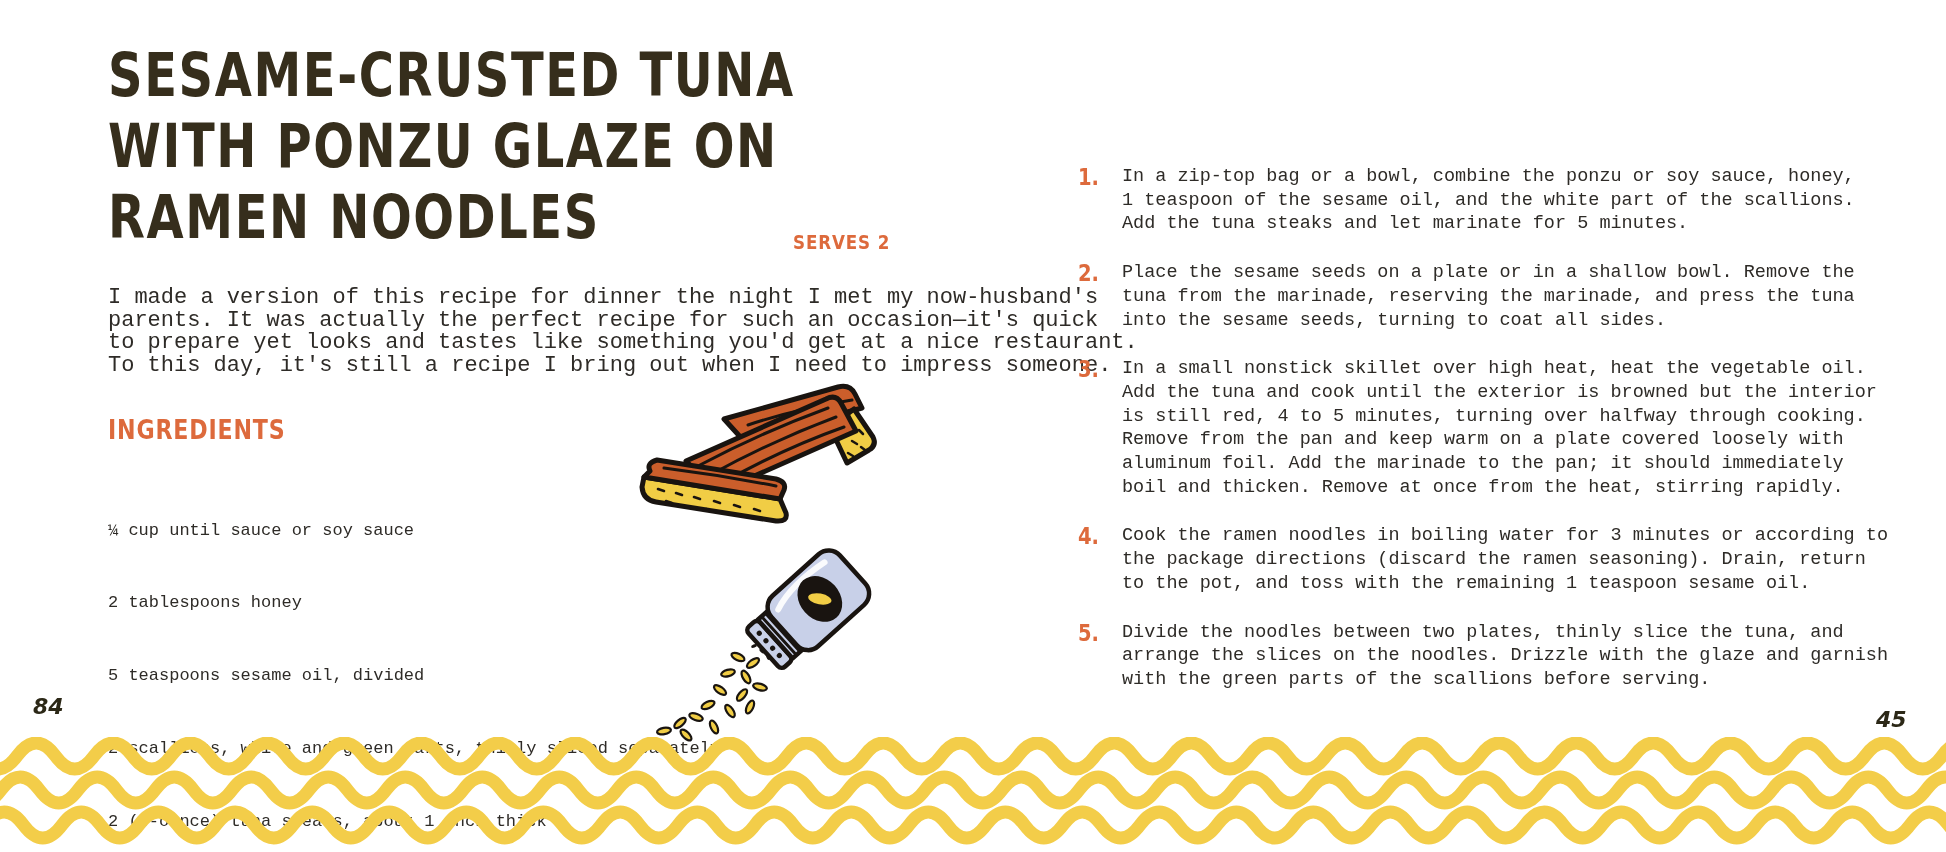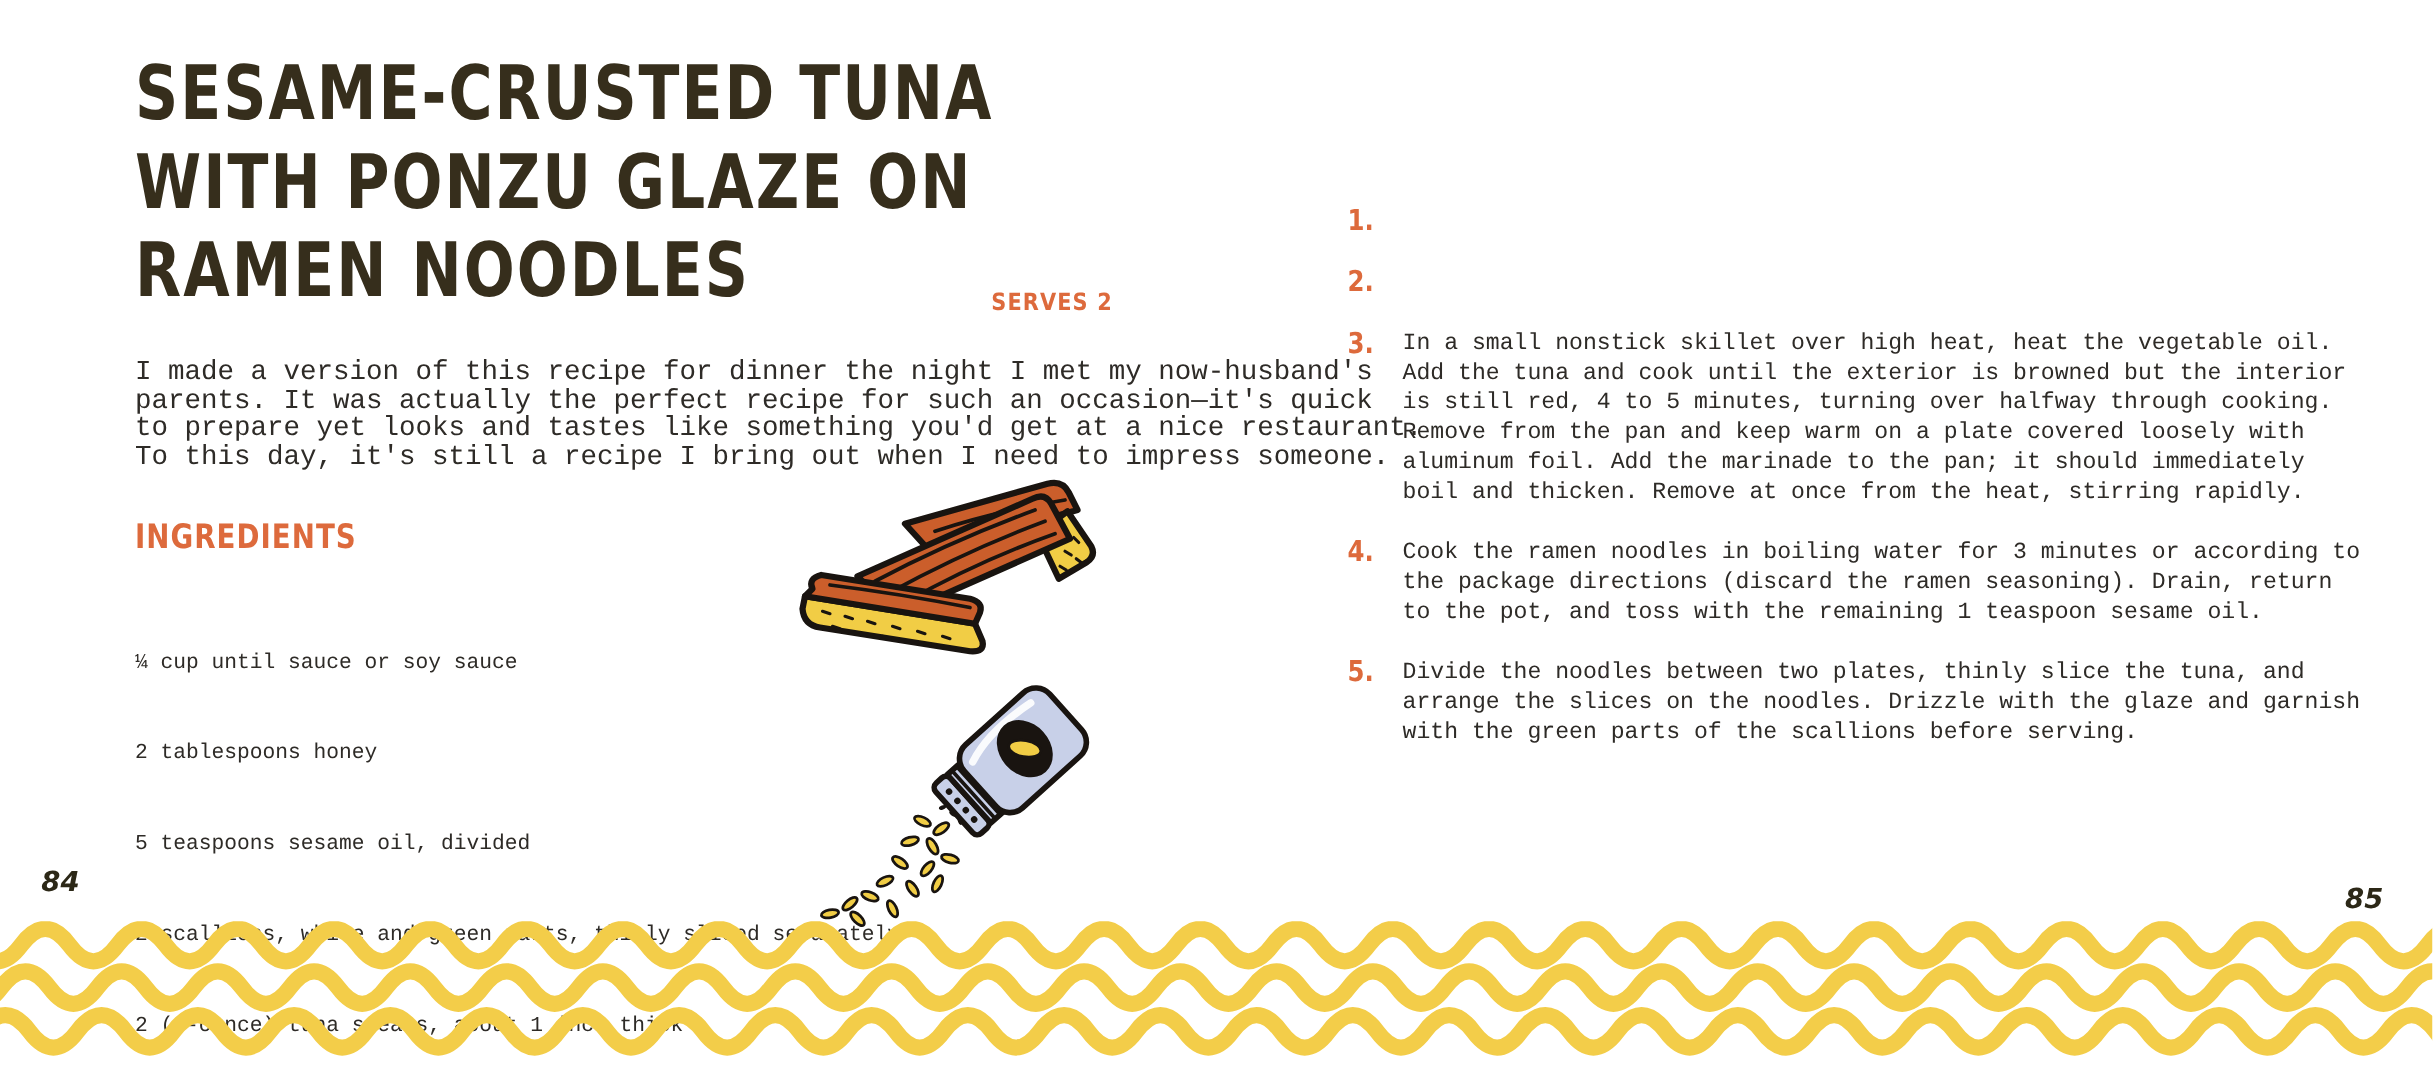--- a/index.html
+++ b/index.html
@@ -163,23 +163,29 @@
       </g>
     </svg>
 
     <div class="pagenum pn-left">84</div>
   </div>
 
   <div>
     <ol class="steps">
       <li class="step">
         <span class="step-num">1.</span>
+        <span class="step-text">In a zip-top bag or a bowl, combine the ponzu or soy sauce, honey,
+1 teaspoon of the sesame oil, and the white part of the scallions.
+Add the tuna steaks and let marinate for 5 minutes.</span>
       </li>
       <li class="step">
         <span class="step-num">2.</span>
+        <span class="step-text">Place the sesame seeds on a plate or in a shallow bowl. Remove the
+tuna from the marinade, reserving the marinade, and press the tuna
+into the sesame seeds, turning to coat all sides.</span>
       </li>
       <li class="step">
         <span class="step-num">3.</span>
         <span class="step-text">In a small nonstick skillet over high heat, heat the vegetable oil.
 Add the tuna and cook until the exterior is browned but the interior
 is still red, 4 to 5 minutes, turning over halfway through cooking.
 Remove from the pan and keep warm on a plate covered loosely with
 aluminum foil. Add the marinade to the pan; it should immediately
 boil and thicken. Remove at once from the heat, stirring rapidly.</span>
       </li>
@@ -190,21 +196,21 @@
 to the pot, and toss with the remaining 1 teaspoon sesame oil.</span>
       </li>
       <li class="step">
         <span class="step-num">5.</span>
         <span class="step-text">Divide the noodles between two plates, thinly slice the tuna, and
 arrange the slices on the noodles. Drizzle with the glaze and garnish
 with the green parts of the scallions before serving.</span>
       </li>
     </ol>
 
-    <div class="pagenum pn-right">85</div>
+    <div class="pagenum pn-right">45</div>
   </div>
 
   <svg class="waves" width="1946" height="115" viewBox="0 0 1946 115">
       <path d="M -60 19 Q -40.75 -7 -21.5 19 T 17 19 T 55.5 19 T 94 19 T 132.5 19 T 171 19 T 209.5 19 T 248 19 T 286.5 19 T 325 19 T 363.5 19 T 402 19 T 440.5 19 T 479 19 T 517.5 19 T 556 19 T 594.5 19 T 633 19 T 671.5 19 T 710 19 T 748.5 19 T 787 19 T 825.5 19 T 864 19 T 902.5 19 T 941 19 T 979.5 19 T 1018 19 T 1056.5 19 T 1095 19 T 1133.5 19 T 1172 19 T 1210.5 19 T 1249 19 T 1287.5 19 T 1326 19 T 1364.5 19 T 1403 19 T 1441.5 19 T 1480 19 T 1518.5 19 T 1557 19 T 1595.5 19 T 1634 19 T 1672.5 19 T 1711 19 T 1749.5 19 T 1788 19 T 1826.5 19 T 1865 19 T 1903.5 19 T 1942 19 T 1980.5 19 T 2019 19 T 2057.5 19" fill="none" stroke="#F3CD49" stroke-width="13" stroke-linecap="round"></path>
       <path d="M -76 53 Q -56.75 27 -37.5 53 T 1 53 T 39.5 53 T 78 53 T 116.5 53 T 155 53 T 193.5 53 T 232 53 T 270.5 53 T 309 53 T 347.5 53 T 386 53 T 424.5 53 T 463 53 T 501.5 53 T 540 53 T 578.5 53 T 617 53 T 655.5 53 T 694 53 T 732.5 53 T 771 53 T 809.5 53 T 848 53 T 886.5 53 T 925 53 T 963.5 53 T 1002 53 T 1040.5 53 T 1079 53 T 1117.5 53 T 1156 53 T 1194.5 53 T 1233 53 T 1271.5 53 T 1310 53 T 1348.5 53 T 1387 53 T 1425.5 53 T 1464 53 T 1502.5 53 T 1541 53 T 1579.5 53 T 1618 53 T 1656.5 53 T 1695 53 T 1733.5 53 T 1772 53 T 1810.5 53 T 1849 53 T 1887.5 53 T 1926 53 T 1964.5 53 T 2003 53 T 2041.5 53" fill="none" stroke="#F3CD49" stroke-width="13" stroke-linecap="round"></path>
       <path d="M -92 88 Q -72.75 62 -53.5 88 T -15 88 T 23.5 88 T 62 88 T 100.5 88 T 139 88 T 177.5 88 T 216 88 T 254.5 88 T 293 88 T 331.5 88 T 370 88 T 408.5 88 T 447 88 T 485.5 88 T 524 88 T 562.5 88 T 601 88 T 639.5 88 T 678 88 T 716.5 88 T 755 88 T 793.5 88 T 832 88 T 870.5 88 T 909 88 T 947.5 88 T 986 88 T 1024.5 88 T 1063 88 T 1101.5 88 T 1140 88 T 1178.5 88 T 1217 88 T 1255.5 88 T 1294 88 T 1332.5 88 T 1371 88 T 1409.5 88 T 1448 88 T 1486.5 88 T 1525 88 T 1563.5 88 T 1602 88 T 1640.5 88 T 1679 88 T 1717.5 88 T 1756 88 T 1794.5 88 T 1833 88 T 1871.5 88 T 1910 88 T 1948.5 88 T 1987 88 T 2025.5 88 T 2064 88" fill="none" stroke="#F3CD49" stroke-width="13" stroke-linecap="round"></path>
     </svg>
 
 </div>
 

